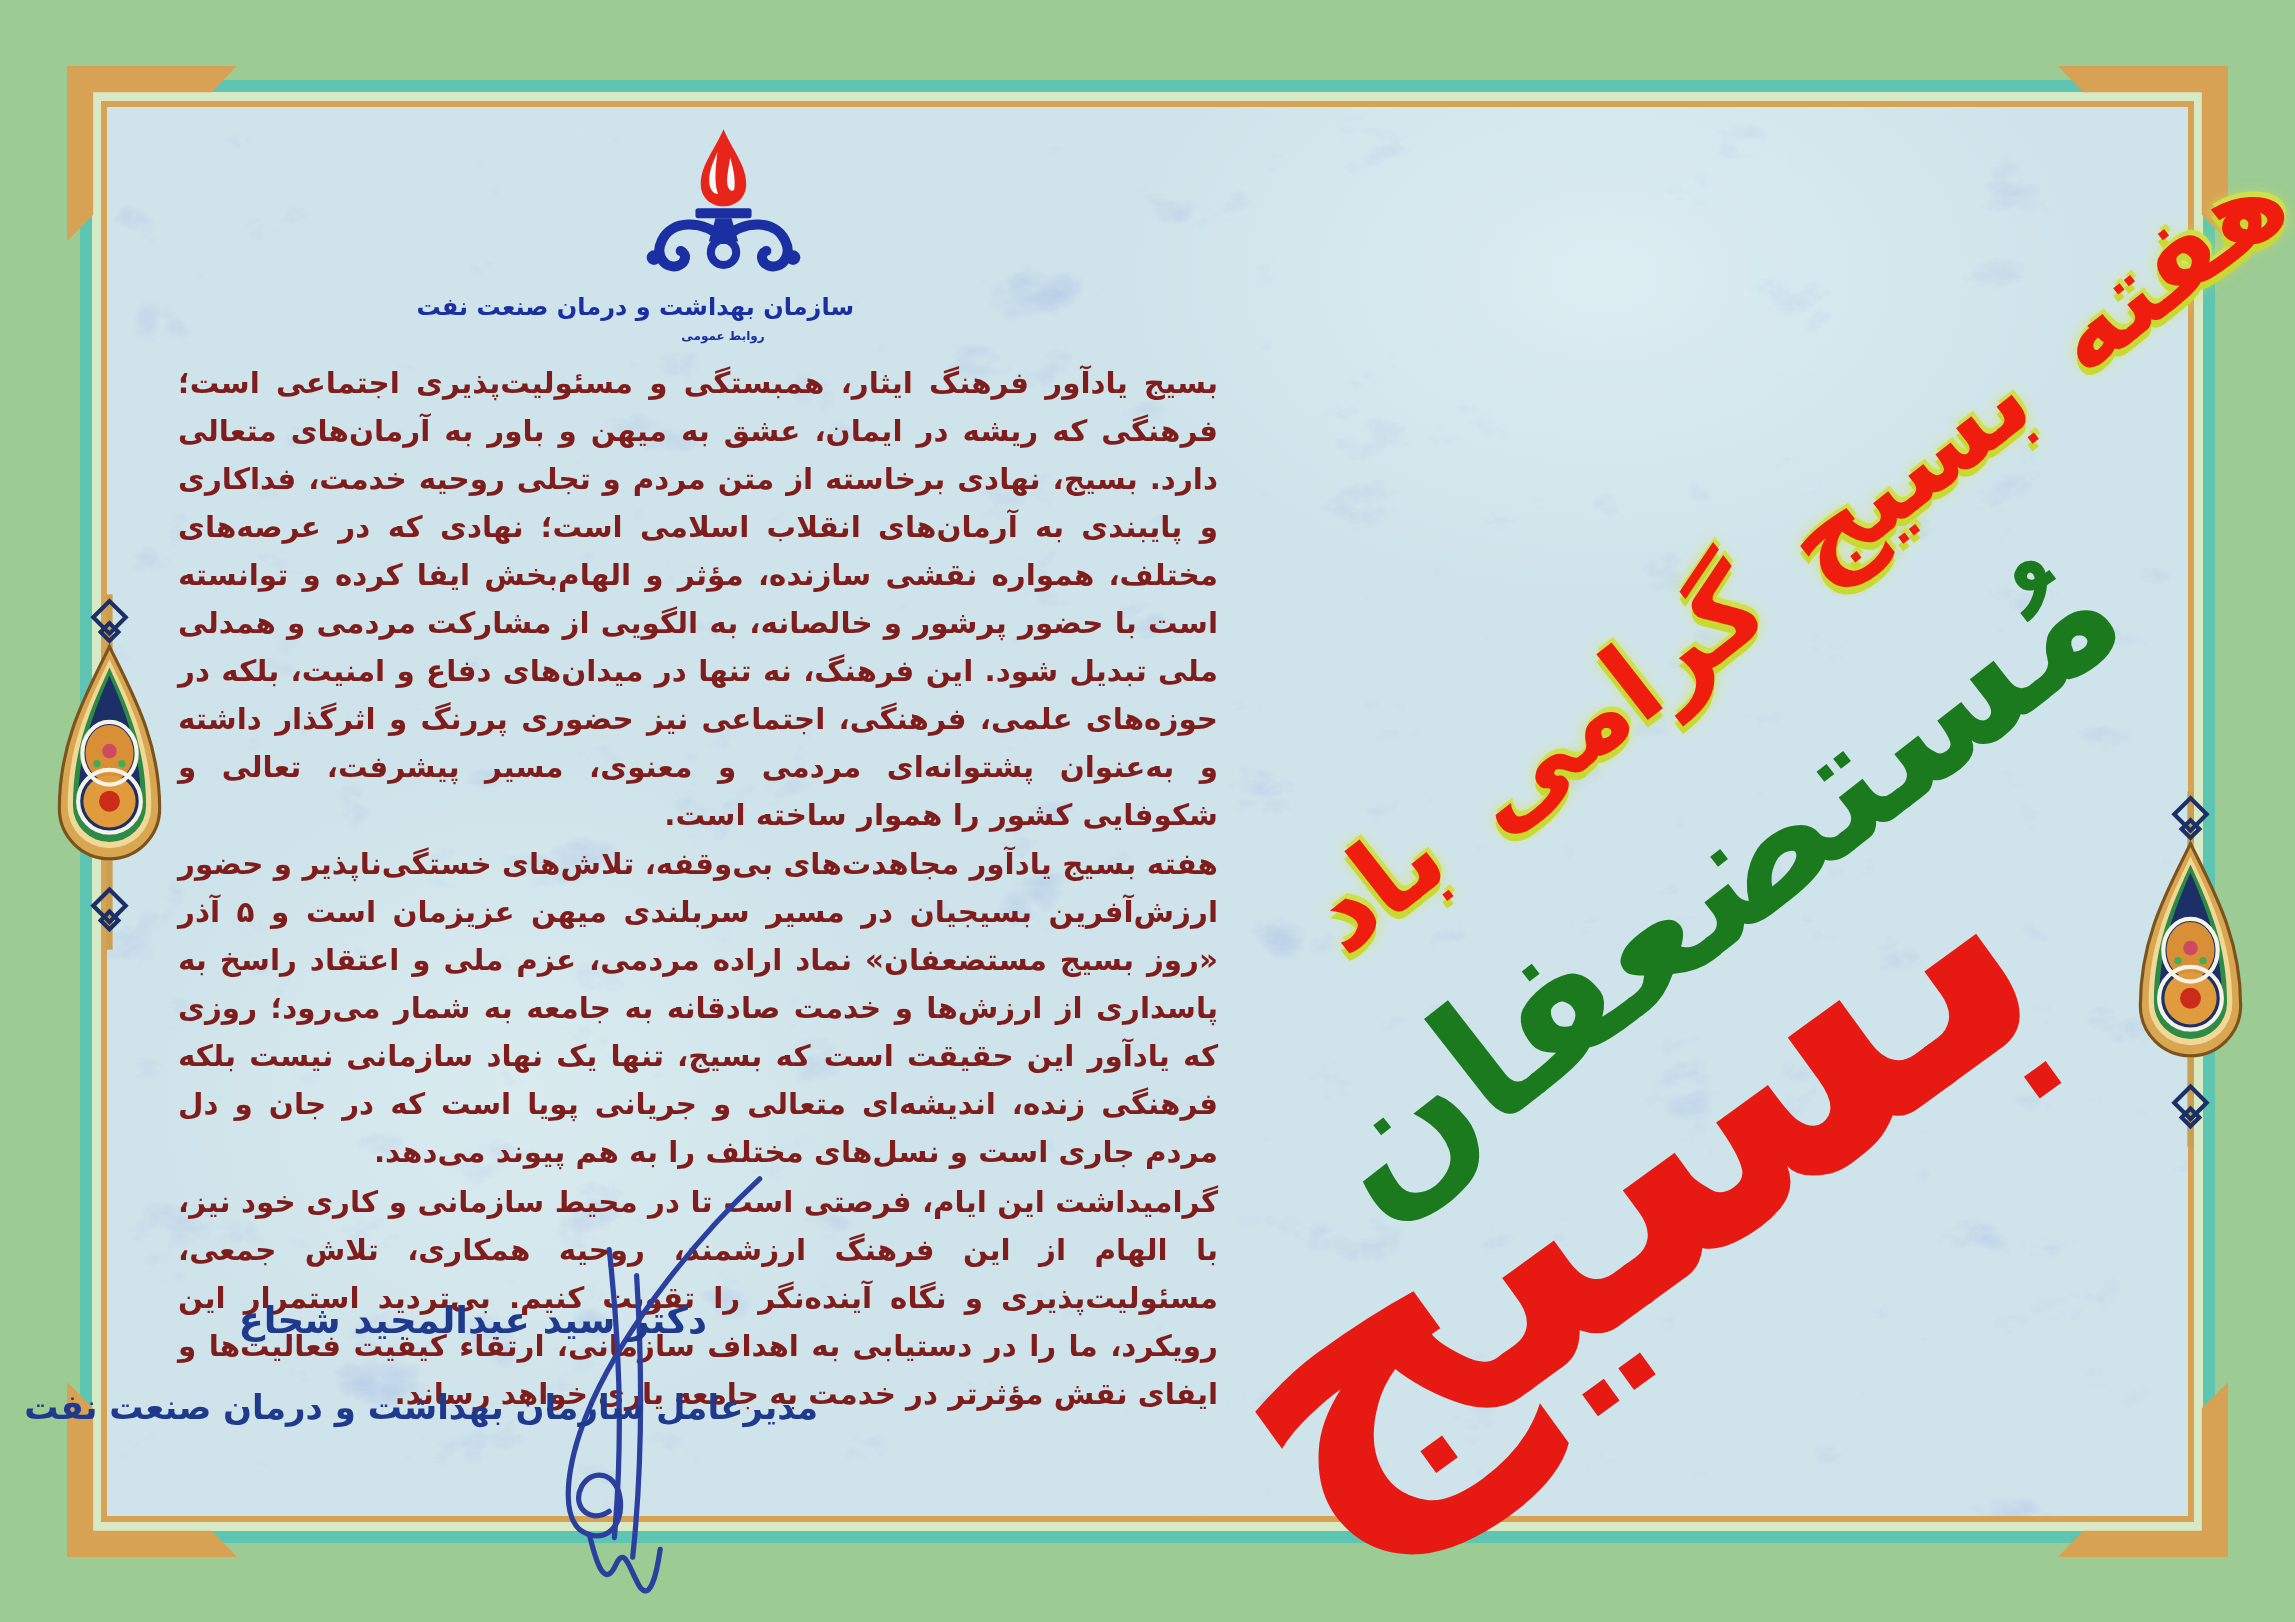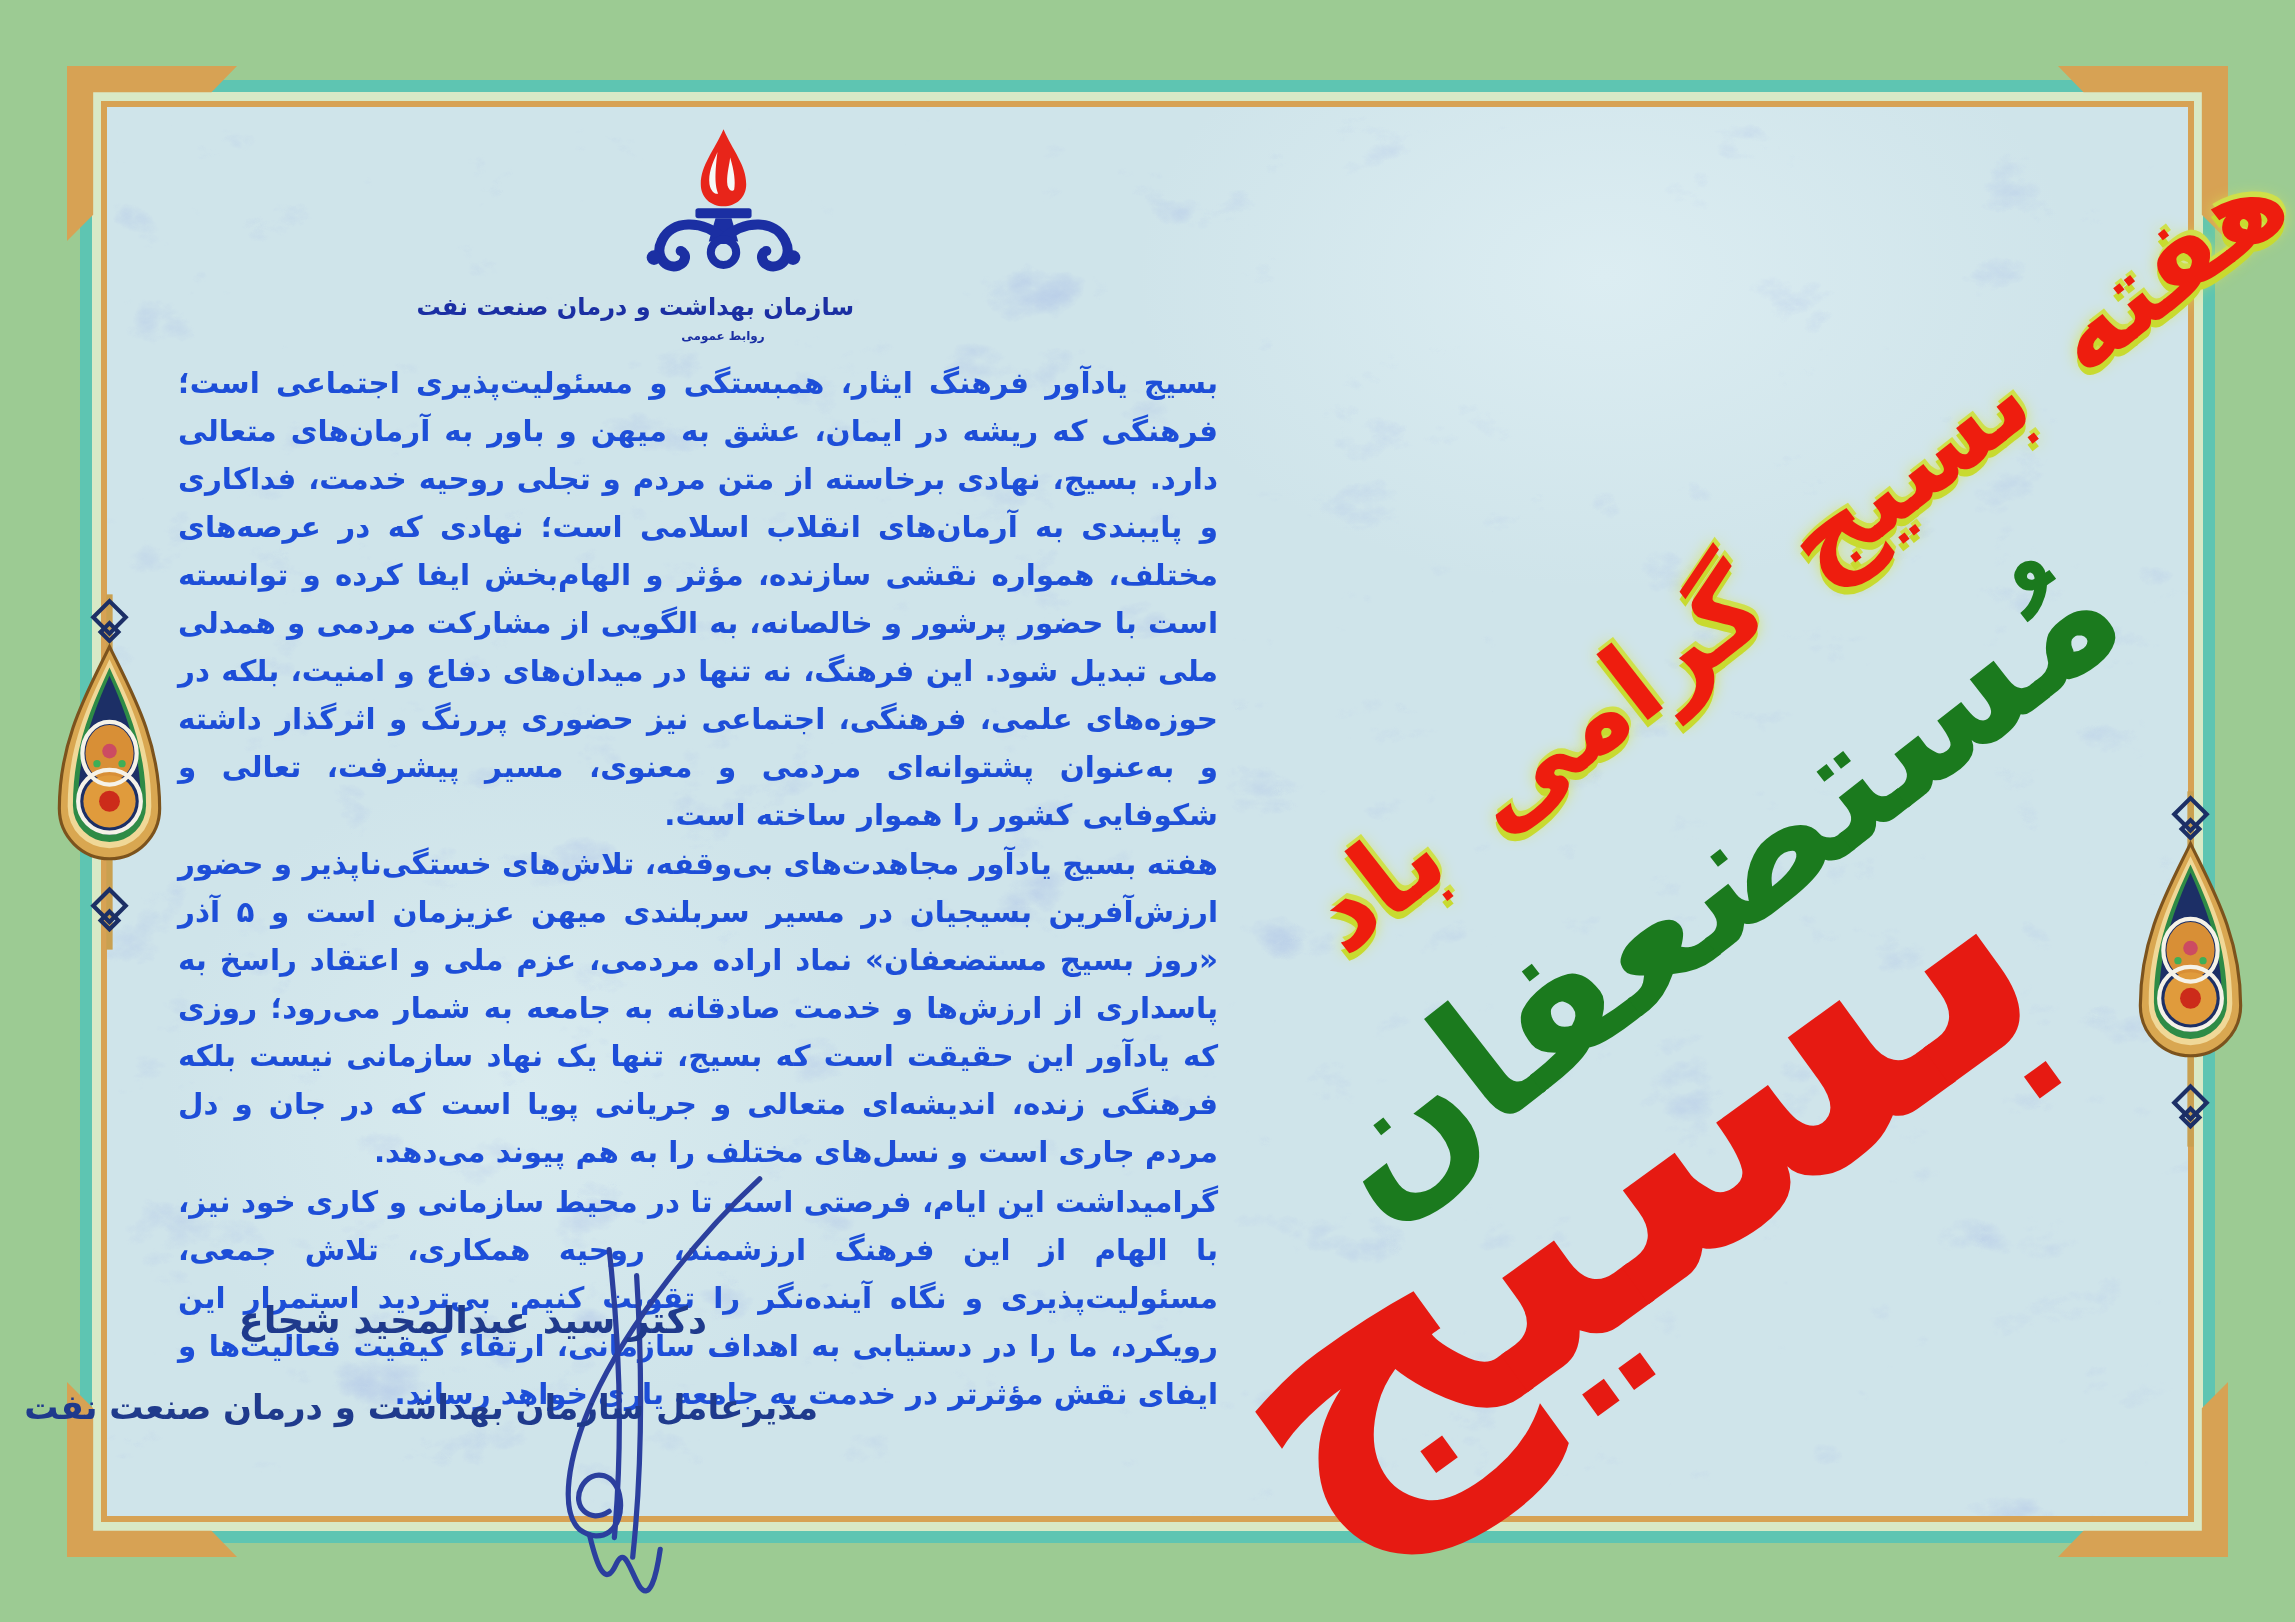--- a/index.html
+++ b/index.html
@@ -35,21 +35,21 @@
   .ornament.right{left:2086px;top:550px;}
   
   .logo-block{position:absolute;left:592px;top:124px;width:262px;text-align:center;direction:rtl;}
   .logo-block svg{display:block;margin:0 auto;}
   .logo-org{color:#1b2fa3;font-weight:bold;font-size:24px;margin-top:12px;white-space:nowrap;}
   .logo-dept{color:#1b2fa3;font-weight:bold;font-size:12px;margin-top:7.9px;}
   
   .letter{
     position:absolute;left:178px;top:359px;width:1040px;
     direction:rtl;text-align:justify;text-align-last:right;
-    font-size:29.4px;font-weight:bold;color:#1d4ed8;line-height:48px;
+    font-size:29.4px;font-weight:bold;color:#7f1d1d;line-height:48px;
   }
   .letter p{margin:0 0 1.3px 0;}
   
   .headline{
     position:absolute;left:1796px;top:556px;white-space:nowrap;direction:rtl;
     transform:translate(-50%,-50%) rotate(-38deg);
     font-size:110px;font-weight:bold;color:#ee1d0e;word-spacing:19.6px;
     text-shadow:-4.6px 5.9px 0 #c8da30, 4.6px -3.3px 0 #cfe04a, 0 0 14.4px #d9e455;
   }
   .callig-green{

